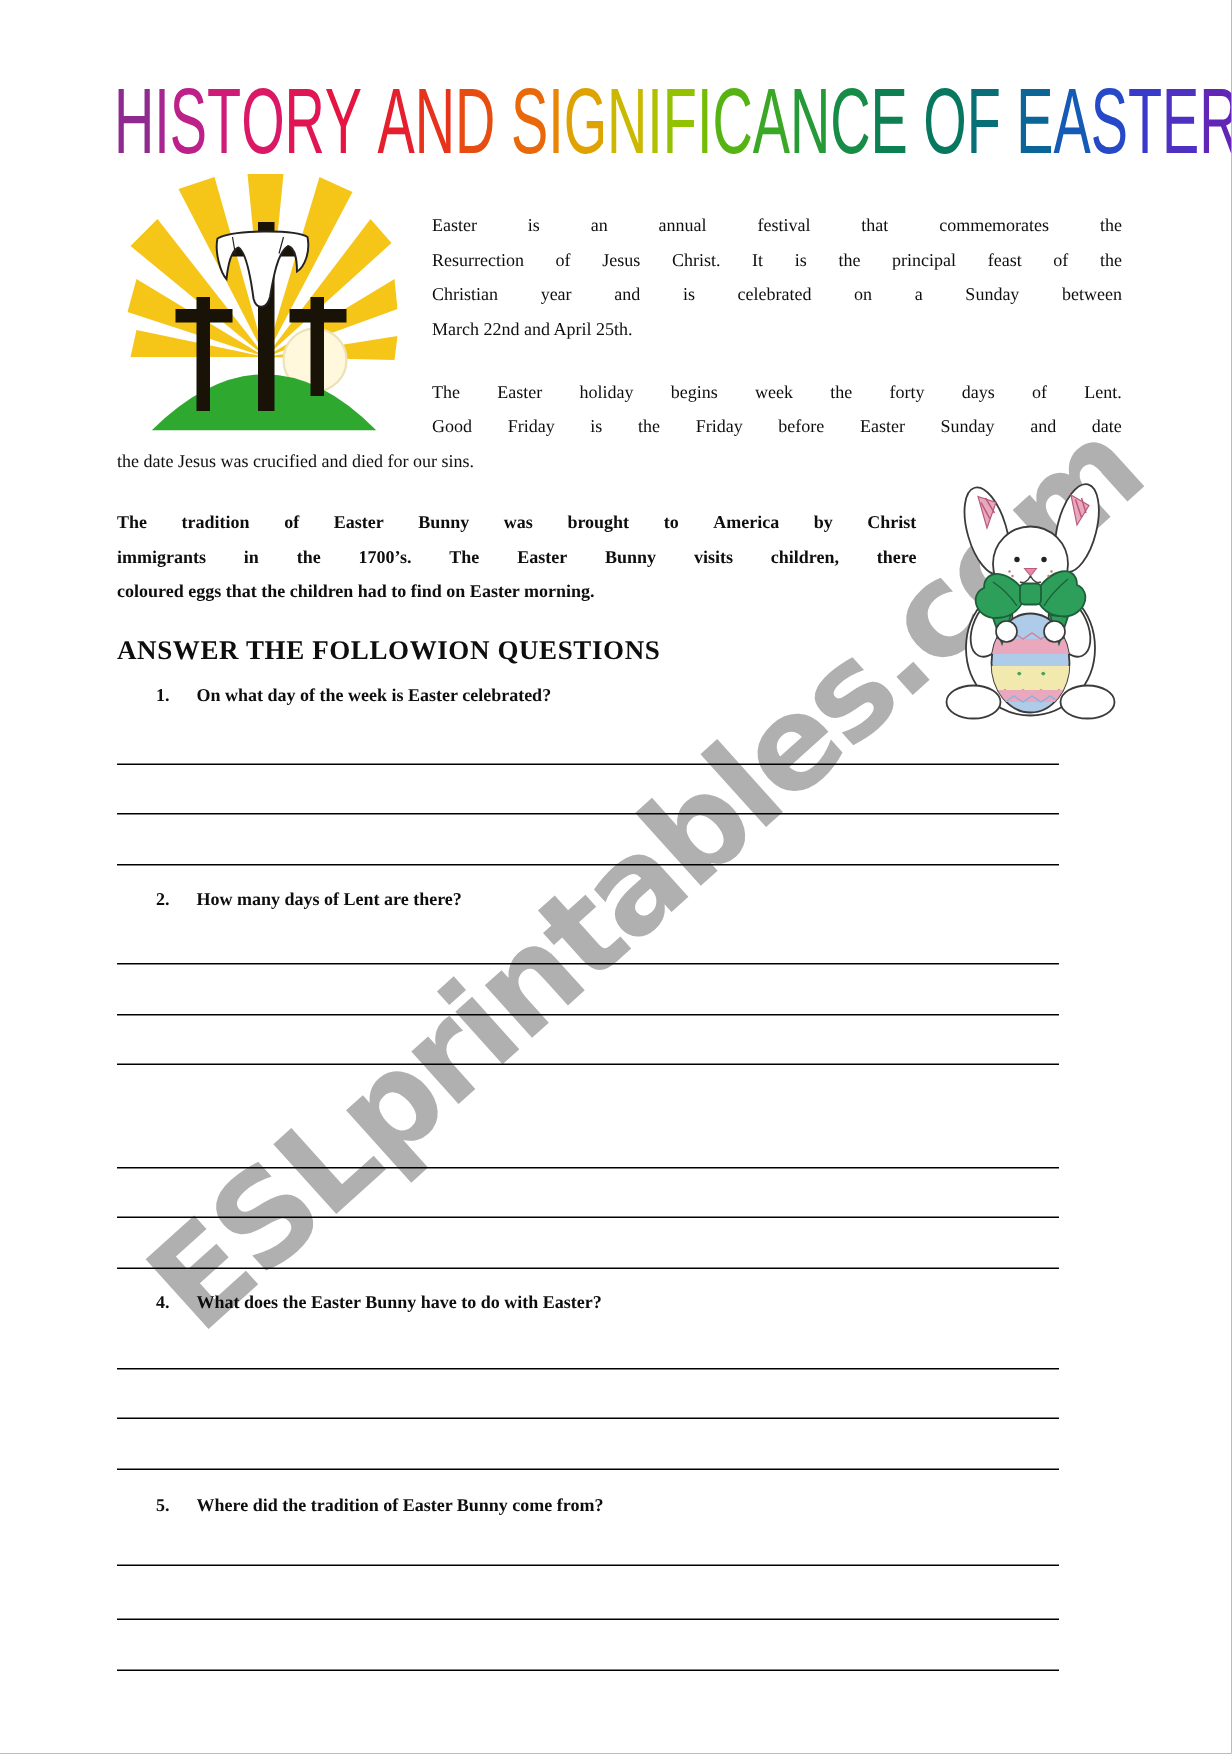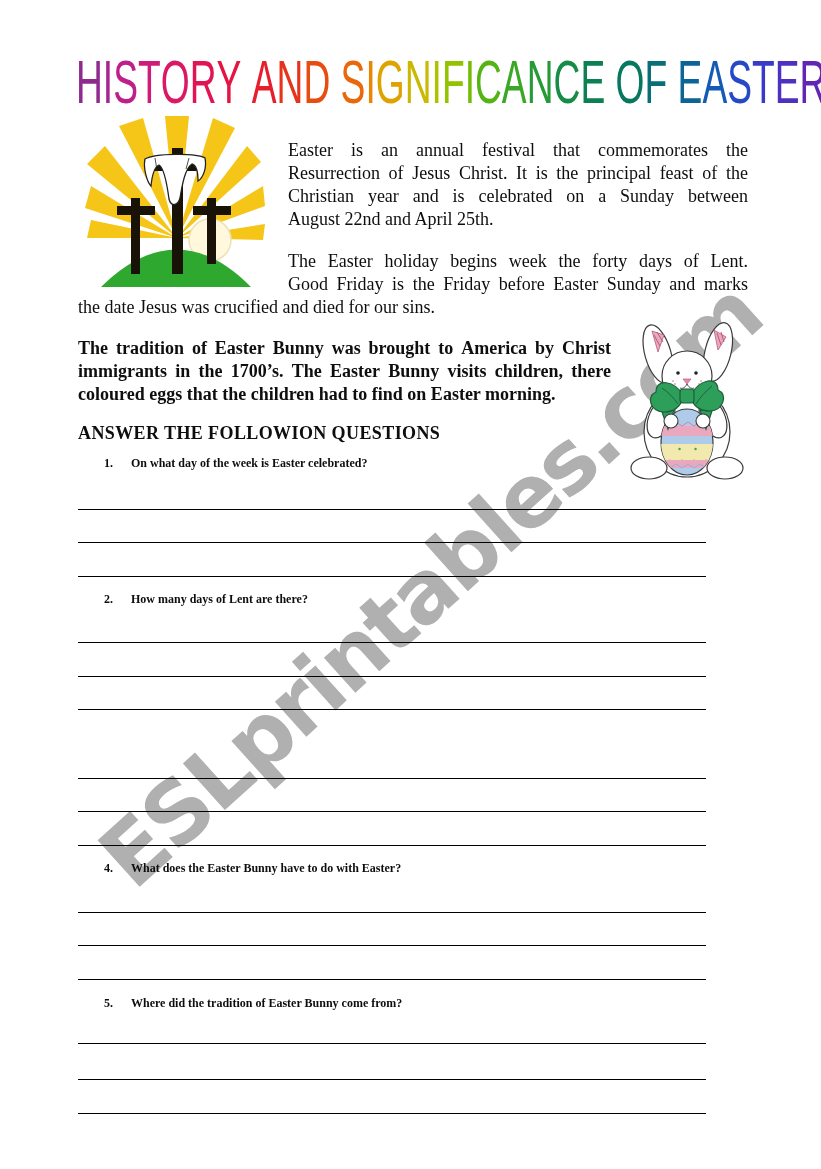--- a/index.html
+++ b/index.html
@@ -11,21 +11,21 @@
              font-family:"DejaVu Sans",sans-serif;font-weight:bold;font-size:86px;
              letter-spacing:-3px;color:#b0b0b0;transform:rotate(-42deg);pointer-events:none;}
   .layer{position:absolute;inset:0;z-index:2;text-decoration:underline;}
   
   .title{position:absolute;left:76px;top:46px;white-space:nowrap;}
   .tletters{display:inline-block;transform:scaleX(0.60);transform-origin:0 50%;
             font-family:"Liberation Sans",sans-serif;font-weight:400;font-size:62px;
             letter-spacing:0px;}
   .tletters span{display:inline-block;}
   
-  .para{position:absolute;font-size:18px;}
+  .para{position:absolute;font-size:12px;}
   .pline{height:23px;line-height:23px;white-space:nowrap;}
   .jline{display:flex;justify-content:space-between;white-space:normal;}
   .p1{left:288px;top:139px;width:460px;}
   .p2{left:78px;top:250px;width:670px;}
   .p2 .ind{margin-left:210px;width:460px;}
   .p3{left:78px;top:337px;width:533px;font-weight:bold;}
   
   .heading{position:absolute;left:78px;top:423px;font-size:18px;font-weight:bold;
            letter-spacing:0.4px;white-space:nowrap;}
   .question{position:absolute;left:78px;padding-left:26px;font-size:12px;font-weight:bold;
@@ -105,21 +105,21 @@
           <span>Christian</span>
           <span>year</span>
           <span>and</span>
           <span>is</span>
           <span>celebrated</span>
           <span>on</span>
           <span>a</span>
           <span>Sunday</span>
           <span>between</span>
         </div>
-      <div class="pline">August 22nd and April 25th.</div>
+      <div class="pline">March 22nd and April 25th.</div>
     </div>
 
     <div class="para p2">
       <div class="pline jline ind">
           <span>The</span>
           <span>Easter</span>
           <span>holiday</span>
           <span>begins</span>
           <span>week</span>
           <span>the</span>
@@ -131,21 +131,21 @@
       <div class="pline jline ind">
           <span>Good</span>
           <span>Friday</span>
           <span>is</span>
           <span>the</span>
           <span>Friday</span>
           <span>before</span>
           <span>Easter</span>
           <span>Sunday</span>
           <span>and</span>
-          <span>marks</span>
+          <span>date</span>
         </div>
       <div class="pline">the date Jesus was crucified and died for our sins.</div>
     </div>
 
     <div class="para p3">
       <div class="pline jline">
           <span>The</span>
           <span>tradition</span>
           <span>of</span>
           <span>Easter</span>

